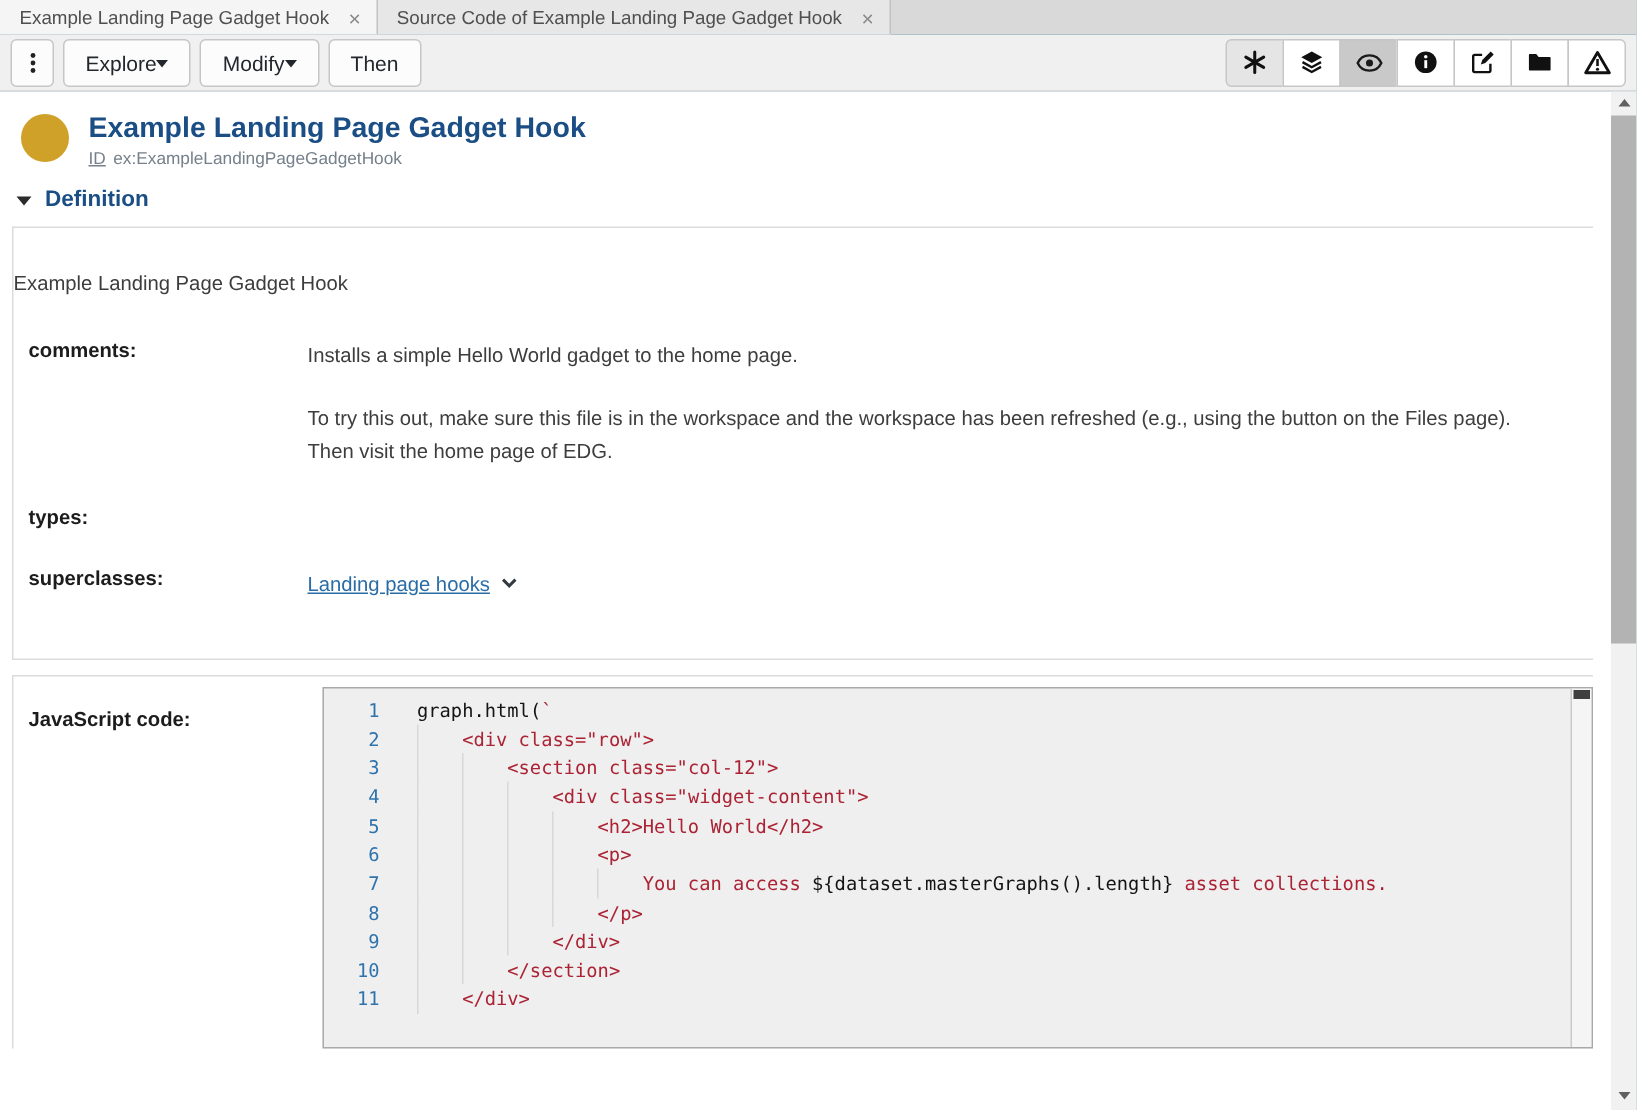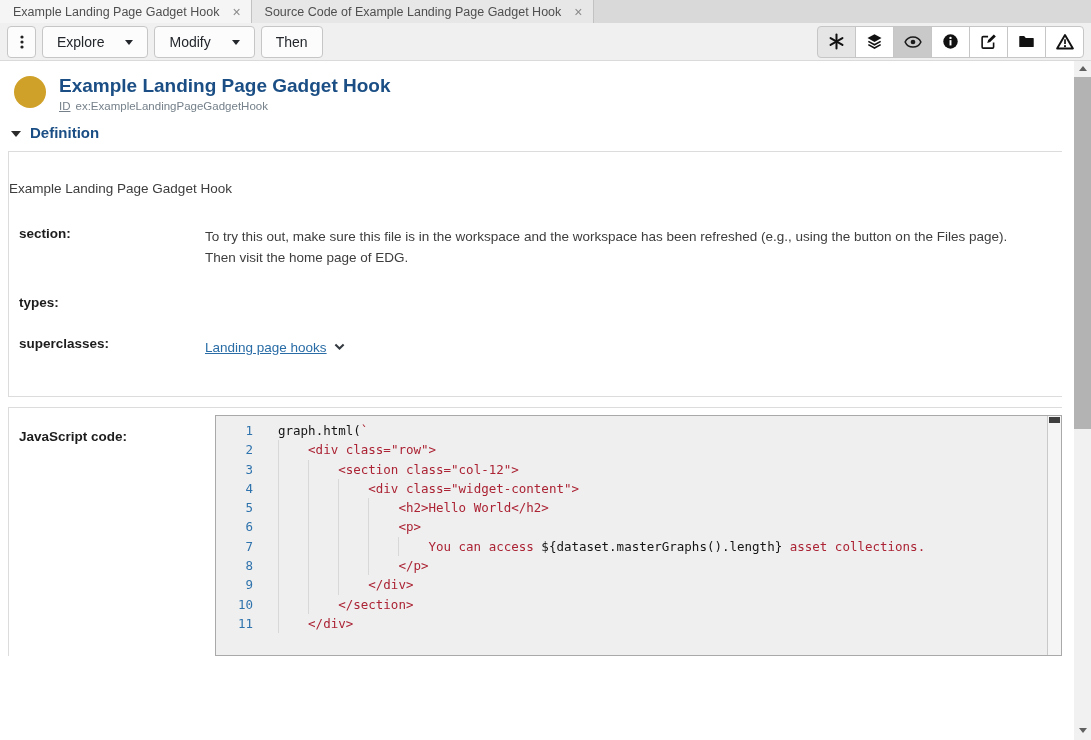--- a/index.html
+++ b/index.html
@@ -15,21 +15,21 @@
   .tab.active { background: #f5f5f5; }
   .tab-label { margin-right: 13px; }
   .tab-close { color: #8a8a8a; font-size: 14px; line-height: 1; }
 
   
   .toolbar { height: 38px; flex: 0 0 auto; background: #f0f0f0; display: flex; align-items: center;
              padding: 0 7px; border-bottom: 1px solid #dadada; }
   .menu-group { display: flex; gap: 6px; margin-left: 6px; }
   .tb-btn { height: 32px; background: #fcfcfc; border: 1px solid #c6c6c6; border-radius: 4px;
             font-family: inherit; font-size: 14px; color: #23272c; padding: 0 14px;
-            display: flex; align-items: center; gap: 21px; cursor: pointer; }
+            display: flex; align-items: center; gap: 0; cursor: pointer; }
   .kebab-btn { width: 29px; padding: 0; justify-content: center; }
   .caret-down { width: 0; height: 0; border-left: 4px solid transparent; border-right: 4px solid transparent;
                 border-top: 5px solid #23272c; margin-top: 2px; }
   .icon-group { margin-left: auto; display: flex; }
   .icon-btn { width: 39px; height: 32px; background: #fff; border: 1px solid #c6c6c6; margin-left: -1px;
               display: flex; align-items: center; justify-content: center; padding: 0; cursor: pointer; }
   .icon-btn:first-child { border-radius: 4px 0 0 4px; margin-left: 0; }
   .icon-btn:last-child { border-radius: 0 4px 4px 0; }
   .icon-btn.highlighted { background: #e5e5e5; }
   .icon-btn.active { background: #c9c9c9; }
@@ -205,22 +205,23 @@
       <div class="section">
         <div class="section-header">
           <span class="collapse-caret"></span>
           <span class="section-title">Definition</span>
         </div>
         <div class="section-body def-body">
             <div class="prop-row">
               <div class="prop-value"><span>Example Landing Page Gadget Hook</span></div>
             </div>
             <div class="prop-row">
-              <div class="prop-label">section:</div>
+              <div class="prop-label">comments:</div>
               <div class="prop-value">
+                <p class="prop-para">Installs a simple Hello World gadget to the home page.</p>
                 <p class="prop-para">To try this out, make sure this file is in the workspace and the workspace has been refreshed (e.g., using the button on the Files page). Then visit the home page of EDG.</p>
               </div>
             </div>
             <div class="prop-row">
               <div class="prop-label">types:</div>
             </div>
             <div class="prop-row">
               <div class="prop-label">superclasses:</div>
               <div class="prop-value"><a class="prop-link" href="#">Landing page hooks</a><span class="link-chev"><svg width="11" height="8" viewBox="0 0 12 8">
                     <path d="M1.5 1.2L6 5.7 10.5 1.2" fill="none" stroke="#333a40" stroke-width="2.2"></path>

